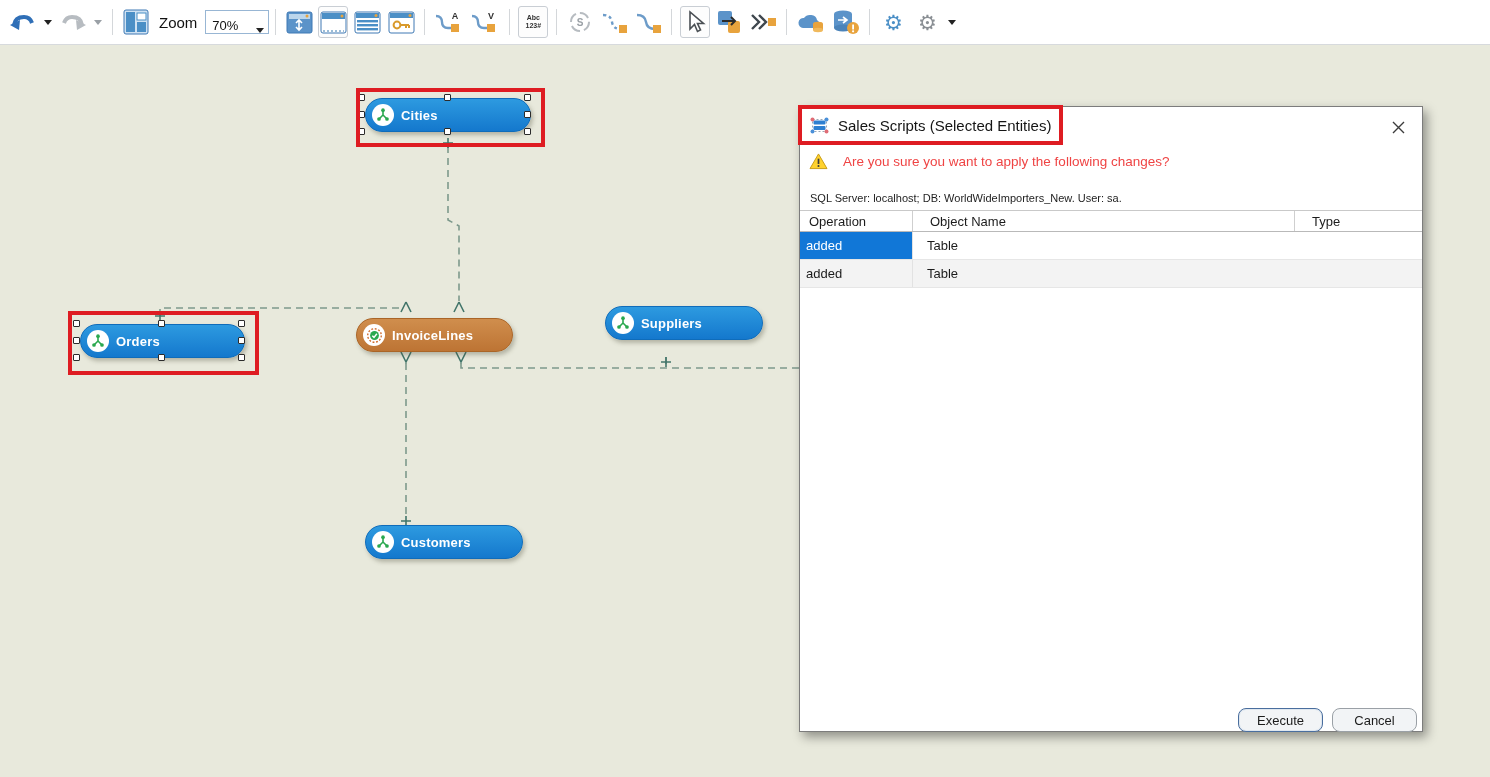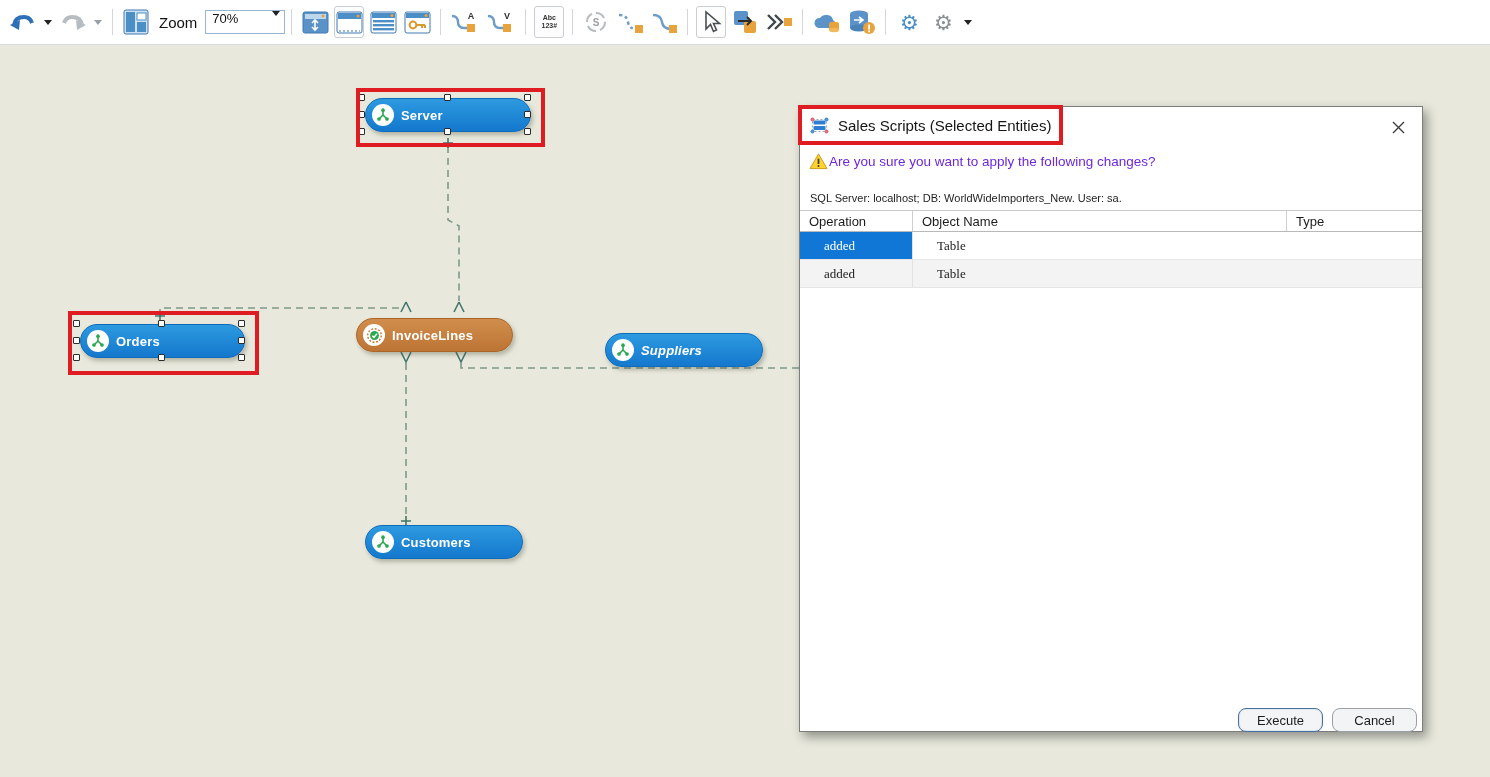--- a/index.html
+++ b/index.html
@@ -11,22 +11,22 @@
     background:#ffffff; border-bottom:1px solid #d7dadd;
     display:flex; align-items:center; padding:0 6px; z-index:50; }
   .tb-item { height:32px; min-width:30px; display:flex; align-items:center;
     justify-content:center; margin:0 2px; border:1px solid transparent; border-radius:3px; }
   .tb-item.boxed { border:1px solid #c9ced4; background:#fdfdfd; }
   .tb-sep { width:1px; height:26px; background:#d4d7da; margin:0 6px; }
   .caret { width:0; height:0; border-left:4px solid transparent; border-right:4px solid transparent;
     border-top:5px solid #222; margin:0 4px; }
   .caret.dim { border-top-color:#9aa0a6; }
   .zoom-label { font-size:15px; color:#111; margin:0 8px 0 6px; }
-  .zoom-box { width:80px; height:24px; background:#fff; border:1px solid #98b6d4;
-    display:flex; align-items:flex-start; font-size:13px; padding-left:6px; color:#111; }
+  .zoom-box { width:64px; height:24px; background:#fff; border:1px solid #98b6d4;
+    display:flex; align-items:flex-end; font-size:13px; padding-left:6px; color:#111; }
   .zoom-box .caret { margin-left:auto; }
   .gear { font-size:21px; line-height:21px; }
   .gear.blue { color:#4b8fc6; }
   .gear.gray { color:#8a8f94; }
   .abc-icon { font-size:7px; line-height:8px; color:#333; text-align:center; font-weight:bold; }
 
   
   .canvas { position:absolute; top:45px; left:0; width:1490px; height:732px; background:#e8e9dc; }
   .wires { position:absolute; top:0; left:0; z-index:1; }
 
@@ -42,36 +42,36 @@
     border-radius:1px; z-index:4; }
   .redbox { position:absolute; border:4px solid #de1c22; z-index:5; pointer-events:none; }
 
   
   .dialog { position:absolute; left:799px; top:61px; width:624px; height:626px; background:#fff;
     border:1px solid #7c7c7c; box-shadow:4px 5px 10px rgba(0,0,0,.38); z-index:10; }
   .dlg-title-row { position:absolute; left:9px; top:9px; display:flex; align-items:center; gap:8px; }
   .dlg-title { font-size:15px; color:#151515; }
   .dlg-close { position:absolute; right:14px; top:10px; width:20px; height:20px;
     display:flex; align-items:center; justify-content:center; cursor:pointer; }
-  .dlg-warning { position:absolute; left:9px; top:46px; display:flex; align-items:center; gap:1px;
-    font-size:13.5px; color:#6d28d9; }
+  .dlg-warning { position:absolute; left:9px; top:46px; display:flex; align-items:center; gap:15px;
+    font-size:13.5px; color:#ef4444; }
   .dlg-server { position:absolute; left:10px; top:85px; font-size:11px; color:#1e1e1e; }
   .redbox-title { position:absolute; left:-2px; top:-2px; width:265px; height:40px;
     border:4px solid #de1c22; z-index:12; pointer-events:none; }
 
   .dlg-table { position:absolute; left:0; top:103px; width:622px; font-size:13px; color:#1c1c1c;
     border-top:1px solid #c9c9c9; }
-  .t-row { display:grid; grid-template-columns:113px 374px 135px; align-items:center; }
+  .t-row { display:grid; grid-template-columns:113px 374px 135px; align-items:center;gap:8px; }
   .t-head { height:21px; border-bottom:1px solid #b9b9b9; font-size:13px; }
   .t-head > div { padding-left:9px; height:100%; display:flex; align-items:center;
     border-right:1px solid #cfcfcf; }
   .t-head > div:last-child { border-right:none; }
   .t-body-row { height:28px; border-bottom:1px solid #e6e6e6; }
-  .t-body-row > div { padding-left:24px; height:100%; display:flex; align-items:center;
-    border-right:1px solid #e2e2e2; overflow:hidden; white-space:nowrap;font-family:Liberation Serif, serif; }
+  .t-body-row > div { padding-left:6px; height:100%; display:flex; align-items:center;
+    border-right:1px solid #e2e2e2; overflow:hidden; white-space:nowrap; }
   .t-body-row > div:last-child { border-right:none; }
   .t-body-row.alt { background:#f3f3f3; }
   .cell-selected { background:#1177d7; color:#fff; }
 
   .dlg-btn { position:absolute; top:601px; width:85px; height:24px; background:#f2f4f6;
     font-size:13px; color:#1c1c1c; display:flex; align-items:center; justify-content:center;
     cursor:pointer;border-radius:8px; }
   .btn-execute { left:438px; border:1px solid #4a6e9e; box-shadow:inset 0 0 0 1px #dfe7ef; }
   .btn-cancel  { left:532px; border:1px solid #9aa0a6; }
 </style>
@@ -265,21 +265,21 @@
 
   <div class="entity blue" style="left:365px; top:53px; width:166px;">
     <span class="ent-icon">
       <svg width="16" height="16" viewBox="0 0 20 20">
           <path d="M10 10 L10 4 M10 10 L5 15 M10 10 L15 15" stroke="#2aa84f" stroke-width="2" fill="none"></path>
           <circle cx="10" cy="4" r="2.3" fill="#2aa84f"></circle>
           <circle cx="5" cy="15" r="2.3" fill="#2aa84f"></circle>
           <circle cx="15" cy="15" r="2.3" fill="#2aa84f"></circle>
         </svg>
     </span>
-    <span>Server</span>
+    <span>Cities</span>
   </div>
 
   <div class="entity blue" style="left:80px; top:279px; width:165px;">
     <span class="ent-icon">
       <svg width="16" height="16" viewBox="0 0 20 20">
           <path d="M10 10 L10 4 M10 10 L5 15 M10 10 L15 15" stroke="#2aa84f" stroke-width="2" fill="none"></path>
           <circle cx="10" cy="4" r="2.3" fill="#2aa84f"></circle>
           <circle cx="5" cy="15" r="2.3" fill="#2aa84f"></circle>
           <circle cx="15" cy="15" r="2.3" fill="#2aa84f"></circle>
         </svg>
@@ -291,21 +291,21 @@
     <span class="ent-icon">
       <svg width="17" height="17" viewBox="0 0 20 20">
           <circle cx="10" cy="10" r="8" fill="none" stroke="#cf6a2a" stroke-width="1.6" stroke-dasharray="2.2 2"></circle>
           <circle cx="10" cy="10" r="5.2" fill="#2aa84f"></circle>
           <path d="M7.4 10.2 l2 2 l3.4 -4.2" stroke="#fff" stroke-width="1.7" fill="none"></path>
         </svg>
     </span>
     <span>InvoiceLines</span>
   </div>
 
-  <div class="entity blue" style="left:605px; top:288px; width:158px;font-style:italic;">
+  <div class="entity blue" style="left:605px; top:261px; width:158px;">
     <span class="ent-icon">
       <svg width="16" height="16" viewBox="0 0 20 20">
           <path d="M10 10 L10 4 M10 10 L5 15 M10 10 L15 15" stroke="#2aa84f" stroke-width="2" fill="none"></path>
           <circle cx="10" cy="4" r="2.3" fill="#2aa84f"></circle>
           <circle cx="5" cy="15" r="2.3" fill="#2aa84f"></circle>
           <circle cx="15" cy="15" r="2.3" fill="#2aa84f"></circle>
         </svg>
     </span>
     <span>Suppliers</span>
   </div>

